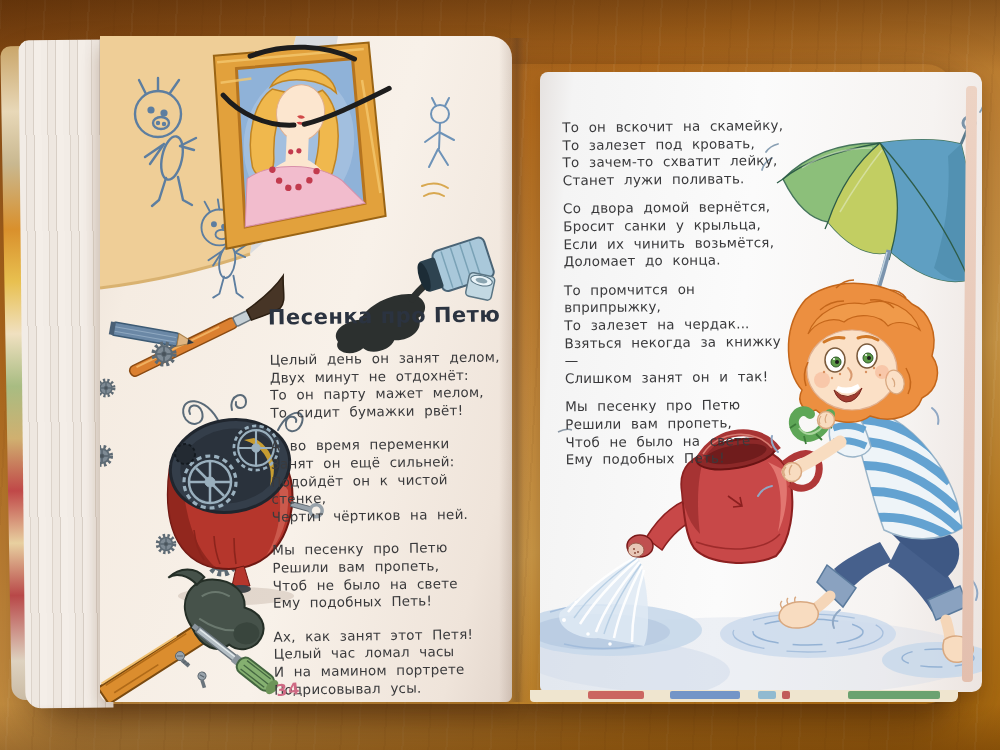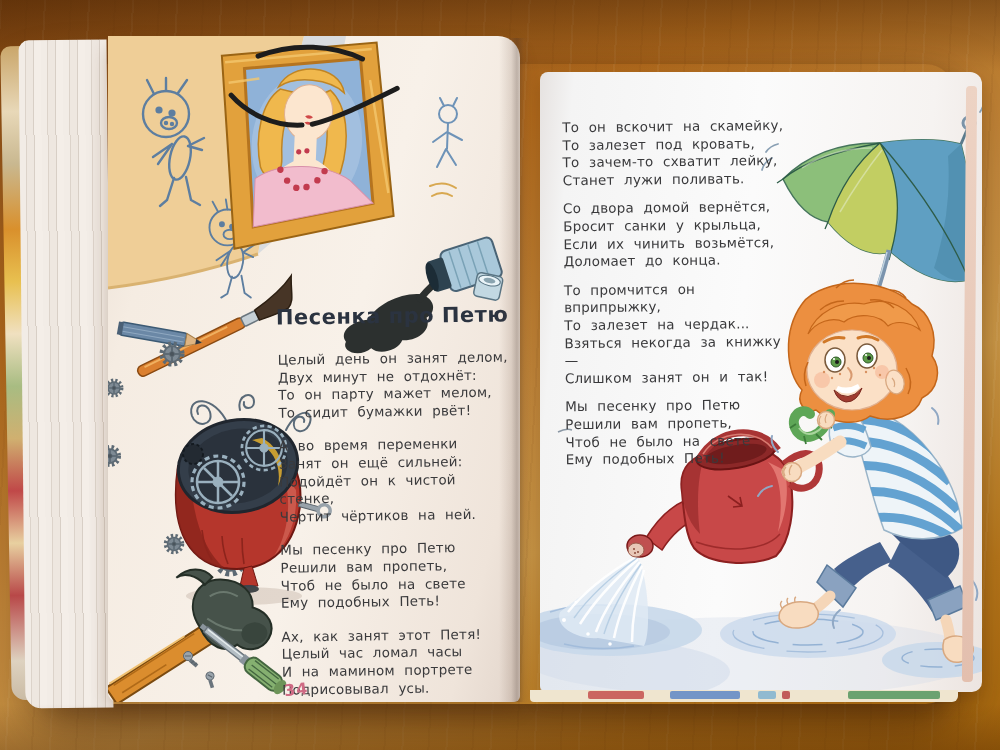--- a/index.html
+++ b/index.html
@@ -17,21 +17,21 @@
   
   .book-shadow{position:absolute;left:34px;top:64px;width:920px;height:640px;border-radius:28px;
     box-shadow:0 28px 60px rgba(55,25,5,.5),0 10px 26px rgba(55,25,5,.4);}
   .page-edges-left{position:absolute;left:6px;top:40px;width:104px;height:668px;}
   .color-edge{position:absolute;left:0;top:6px;width:34px;height:654px;border-radius:10px 0 0 14px;
     transform:rotate(-1deg);
     background:linear-gradient(180deg,#caa66a 0%,#e8d8b8 10%,#c9b890 18%,#d9902c 28%,#e8c050 36%,#f0e0c0 44%,#a8bc82 52%,#d0b070 60%,#c04848 68%,#e8d0a0 76%,#b84848 84%,#ded2c0 94%,#cabba4 100%);}
   .white-edges{position:absolute;left:16px;top:0;width:88px;height:668px;border-radius:10px 0 0 16px;
     transform:rotate(-.6deg);
     background:repeating-linear-gradient(90deg,#f2ece6 0 6px,#dcd3ca 6px 7px,#eee7e0 7px 14px,#d8cfc6 14px 15px,#f4eee8 15px 22px);}
-  .left-page{position:absolute;left:108px;top:36px;width:412px;height:666px;
+  .left-page{position:absolute;left:100px;top:36px;width:412px;height:666px;
     border-radius:14px 22px 6px 10px;
     background:linear-gradient(105deg,#eadfd4 0%,#f5ece2 16%,#f8f1e9 55%,#efe4da 88%,#e2d5cb 100%);
     box-shadow:0 8px 18px rgba(90,45,10,.30);}
   .right-page{position:absolute;left:540px;top:72px;width:442px;height:620px;
     border-radius:8px 12px 10px 6px;
     background:linear-gradient(95deg,#e6e2e0 0%,#f4f4f4 7%,#fbfbfb 45%,#f6f3f1 80%,#ece4e0 100%);
     box-shadow:0 8px 18px rgba(90,45,10,.30);}
   .cover-edge-right{position:absolute;left:964px;top:86px;width:11px;height:596px;
     background:linear-gradient(180deg,#edd3c4,#e3bfae);border-radius:4px;transform:rotate(.4deg);}
   .gutter{position:absolute;left:499px;top:38px;width:32px;height:664px;pointer-events:none;

